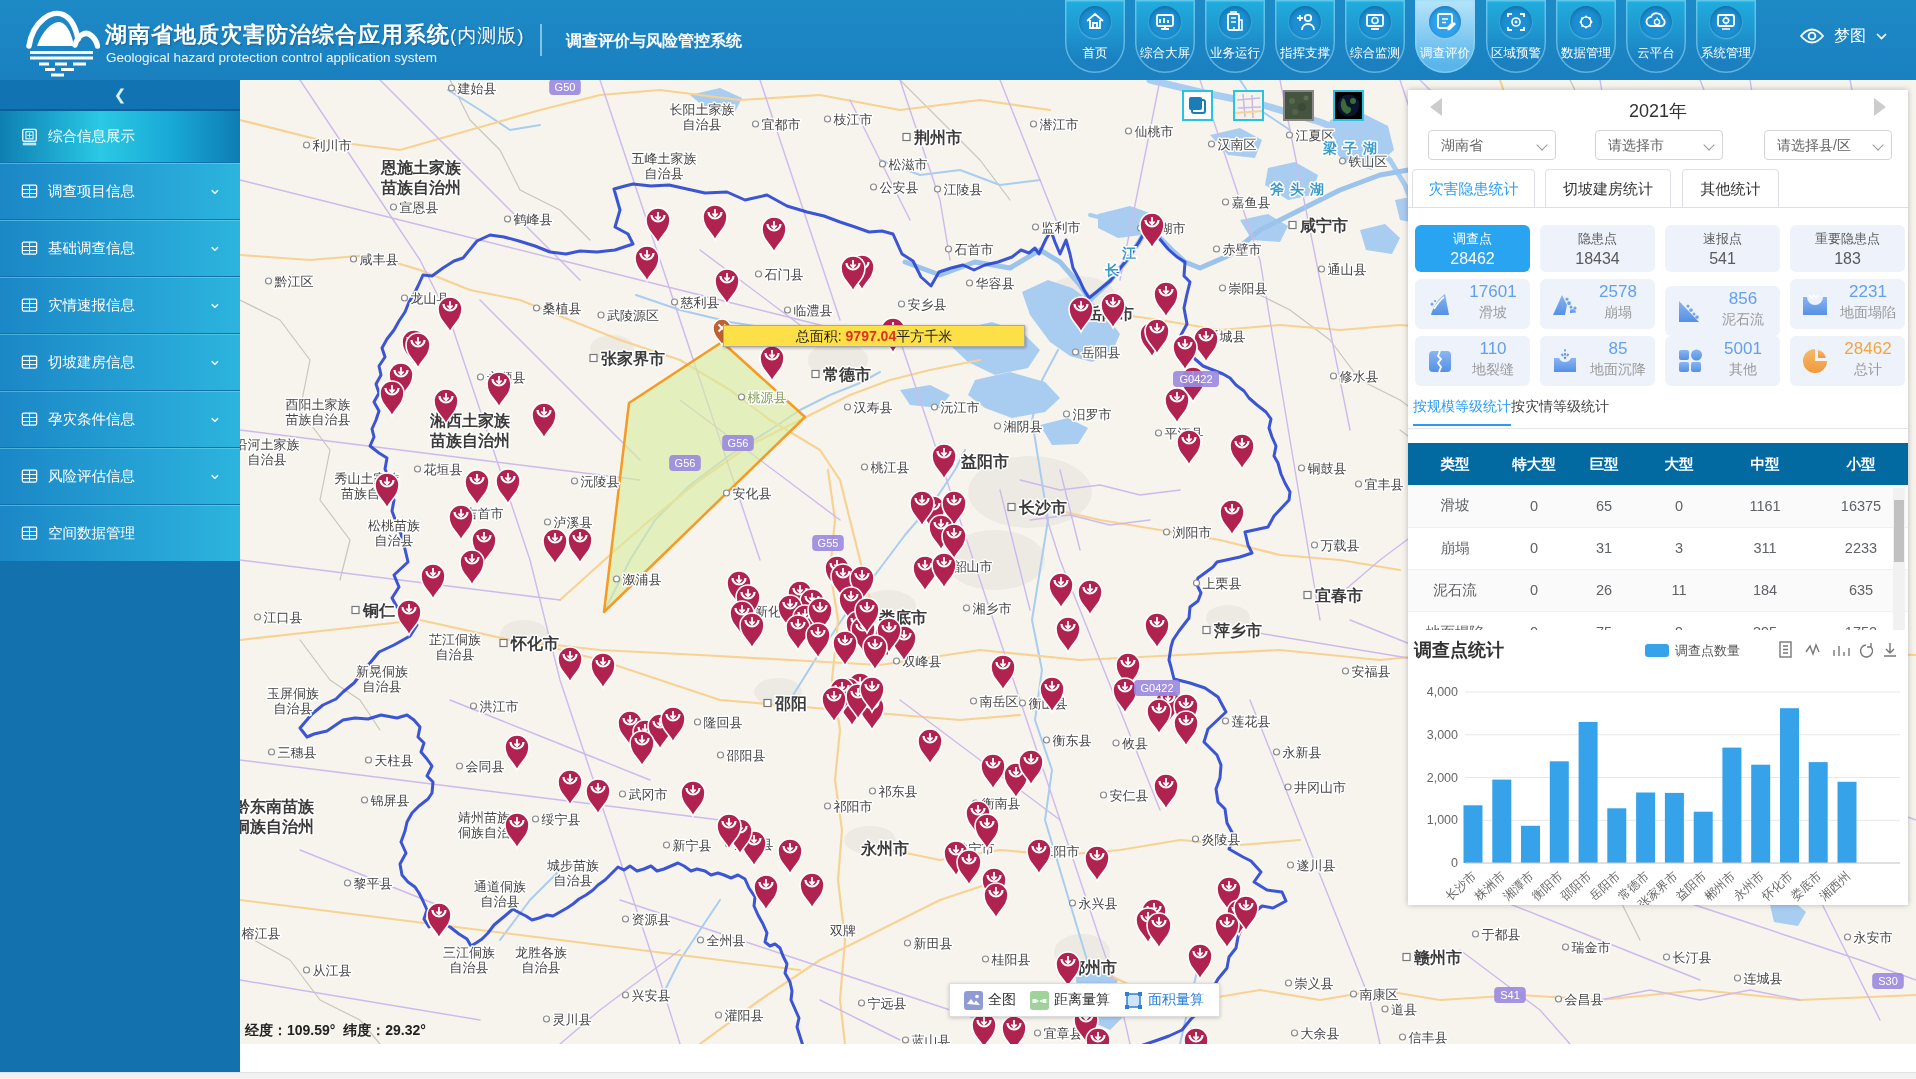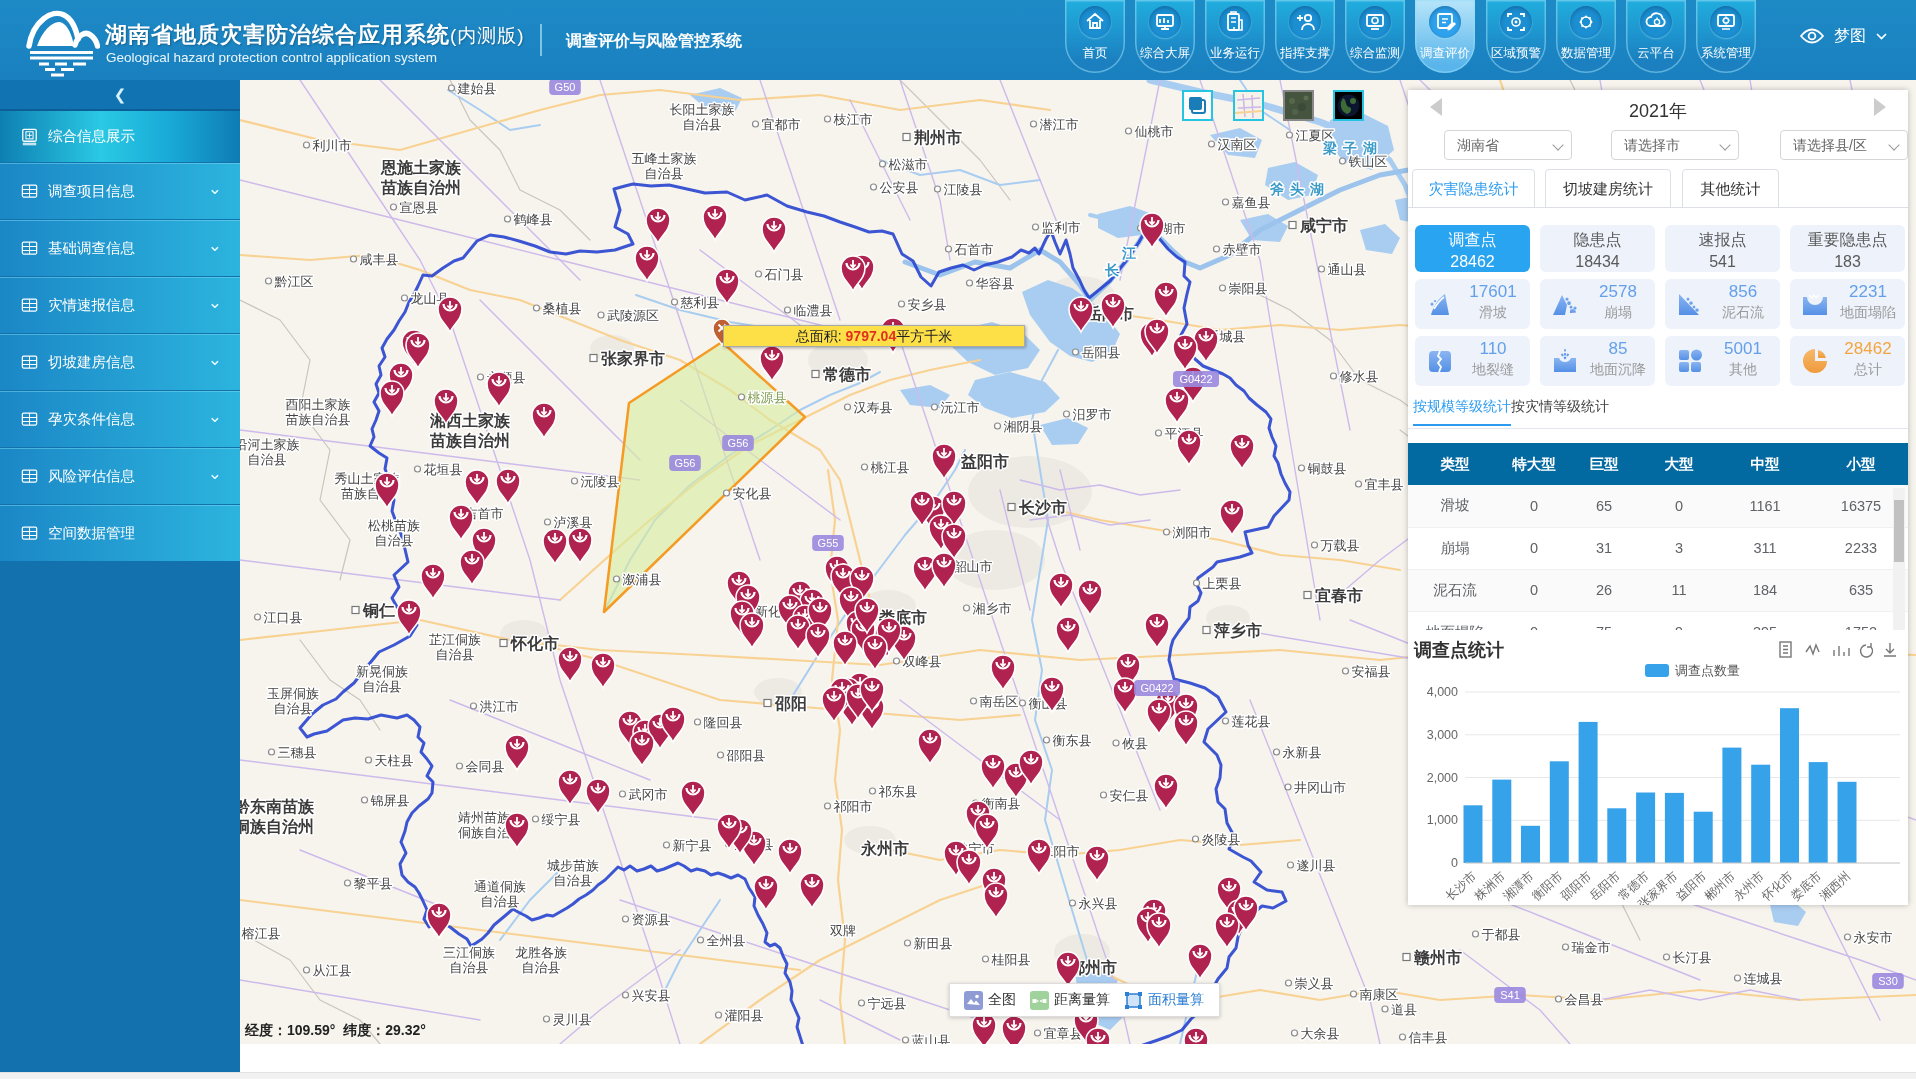--- a/index.html
+++ b/index.html
@@ -30,47 +30,47 @@
 #coords { position:absolute; left:5px; top:942px; font-size:14px; font-weight:bold; color:#222; z-index:6; }
 #mtools { position:absolute; left:709px; top:903px; width:271px; height:34px; background:#fff; border:1px solid #ddd; box-shadow:0 1px 4px rgba(0,0,0,0.2); display:flex; align-items:center; z-index:6; font-size:14px; color:#333; }
 #mtools .mt { display:flex; align-items:center; margin-left:14px; }
 #mtools .mt svg { margin-right:5px; }
 #panel { position:absolute; left:1408px; top:90px; width:500px; height:815px; background:#fff; box-shadow:0 0 6px rgba(0,0,0,0.25); z-index:20; }
 #yearbar { position:relative; height:38px; }
 #yearbar .yr { position:absolute; left:0; right:0; top:9px; text-align:center; font-size:18px; color:#333; }
 .arrow { position:absolute; top:8px; width:0; height:0; border-top:9px solid transparent; border-bottom:9px solid transparent; }
 #arr-l { left:22px; border-right:12px solid #ccc; }
 #arr-r { right:22px; border-left:12px solid #ccc; }
-.sel { position:absolute; top:40px; width:128px; height:30px; border:1px solid #d5d5d5; border-radius:4px; font-size:14px; color:#666; line-height:28px; padding-left:12px;margin-left:16px; }
+.sel { position:absolute; top:40px; width:128px; height:30px; border:1px solid #d5d5d5; border-radius:4px; font-size:14px; color:#666; line-height:28px; padding-left:12px; }
 .sel i { position:absolute; right:9px; top:10px; width:8px; height:8px; border-right:1.6px solid #999; border-bottom:1.6px solid #999; transform:rotate(45deg); }
 .tab { position:absolute; top:79px; height:39px; border:1px solid #dcdfe6; border-radius:4px 4px 0 0; background:#fff; font-size:15px; color:#333; text-align:center; line-height:37px; }
 #tabline { position:absolute; left:0; top:117px; width:500px; height:1px; background:#dcdfe6; }
 .card { position:absolute; top:135px; width:115px; height:47px; background:#edf2fb; border-radius:6px; text-align:center; color:#5a5a5a; }
-.card-t { font-size:16px; margin-top:5px; }
+.card-t { font-size:13px; margin-top:5px; }
 .card-n { font-size:16px; margin-top:2px; }
 .card.active { background:#29a4f1; color:#fff; }
 .tile { position:absolute; width:115px; height:50px; background:#edf2fb; border-radius:6px; }
 .tile-ic { position:absolute; left:10px; top:10px; }
 .tile-r { position:absolute; left:45px; right:4px; top:3px; text-align:center; }
 .tile-num { font-size:17px; color:#64a0ea; }
 .tile-num.orange { color:#f5a43c; }
 .tile-lab { font-size:14px; color:#9a9a9a; margin-top:2px; }
 #subtabs { position:absolute; left:5px; top:308px; font-size:14px; white-space:nowrap; }
 #subtabs .st1 { color:#2d9cf0; display:inline-block; padding-bottom:8px; border-bottom:2.5px solid #2d9cf0; }
 #subtabs .st2 { color:#444; display:inline-block; }
 #subline { position:absolute; left:0; top:338px; width:500px; height:1px; background:#e4e7ed; }
 #tbl { position:absolute; left:0; top:0; width:500px; border-collapse:collapse; font-size:14.5px; color:#5f6266; }
 #tbl th { background:#0369a1; color:#fff; height:42px; font-weight:bold; }
 #tbl td { height:42px; text-align:center; border-bottom:1px solid #f0f0f0; }
 #tbl tr:nth-child(even) td { background:#fafafa; }
 #tblclip { position:absolute; left:0; top:353px; width:500px; height:187px; overflow:hidden; }
 #sbar { position:absolute; right:3px; top:45px; width:12px; height:142px; background:#f1f1f1; }
 #sbar .thumb { position:absolute; left:1px; top:12px; width:10px; height:62px; background:#c1c1c1; }
 #ctitle { position:absolute; left:6px; top:548px; font-size:18px; font-weight:bold; color:#333; }
-#clegend { position:absolute; left:208px; top:572px; font-size:13px; color:#555;padding-left:29px; }
+#clegend { position:absolute; left:208px; top:552px; font-size:13px; color:#555;padding-left:29px; }
 #clegend i { display:inline-block; width:24px; height:13px; background:#36a2ea; border-radius:3px; vertical-align:-2px; margin-right:6px; }
 #ctools { position:absolute; right:10px; top:550px; color:#777; }
 #chart { position:absolute; left:0; top:0px; }
 #footer1 { position:absolute; left:240px; top:1044px; width:1676px; height:28px; background:#fff; z-index:10; }
 #footer2 { position:absolute; left:0; top:1072px; width:1916px; height:7px; background:#f1f1f1; border-top:1px solid #e2e2e2; z-index:31; }
 </style></head>
 <body>
 <div id="mapwrap">
 <svg id="mapsvg" width="1676" height="964" viewBox="240 80 1676 964" font-family="Liberation Sans, sans-serif">
 <rect x="240" y="80" width="1676" height="964" fill="#f7f4ee"></rect>
@@ -896,21 +896,21 @@
           <circle cx="19" cy="14" r="1.9" fill="url(#gb)"></circle>
           <circle cx="21" cy="18" r="1.5" fill="url(#gb)"></circle>
           <path d="M20 21 a3.5 3.5 0 0 1 6 2.5 l-6 0.5 Z" fill="url(#gb)"></path>
           <circle cx="25" cy="19" r="1.6" fill="url(#gb)"></circle>
         </svg></span>
       <div class="tile-r">
         <div class="tile-num">2578</div>
         <div class="tile-lab">崩塌</div>
       </div>
     </div>
-<div class="tile" style="left:257px;top:189px">
+<div class="tile" style="left:257px;top:196px">
       <span class="tile-ic"><svg width="30" height="30" viewBox="0 0 30 30">
           <path d="M4 5 L 4 26 L 24 26 Z" fill="url(#gb)" transform="rotate(0)"></path>
           <circle cx="13" cy="10" r="1.5" fill="url(#gb)"></circle>
           <circle cx="16" cy="14" r="1.8" fill="url(#gb)"></circle>
           <circle cx="19" cy="18" r="1.4" fill="url(#gb)"></circle>
           <circle cx="22" cy="21" r="1.8" fill="url(#gb)"></circle>
         </svg></span>
       <div class="tile-r">
         <div class="tile-num">856</div>
         <div class="tile-lab">泥石流</div>

